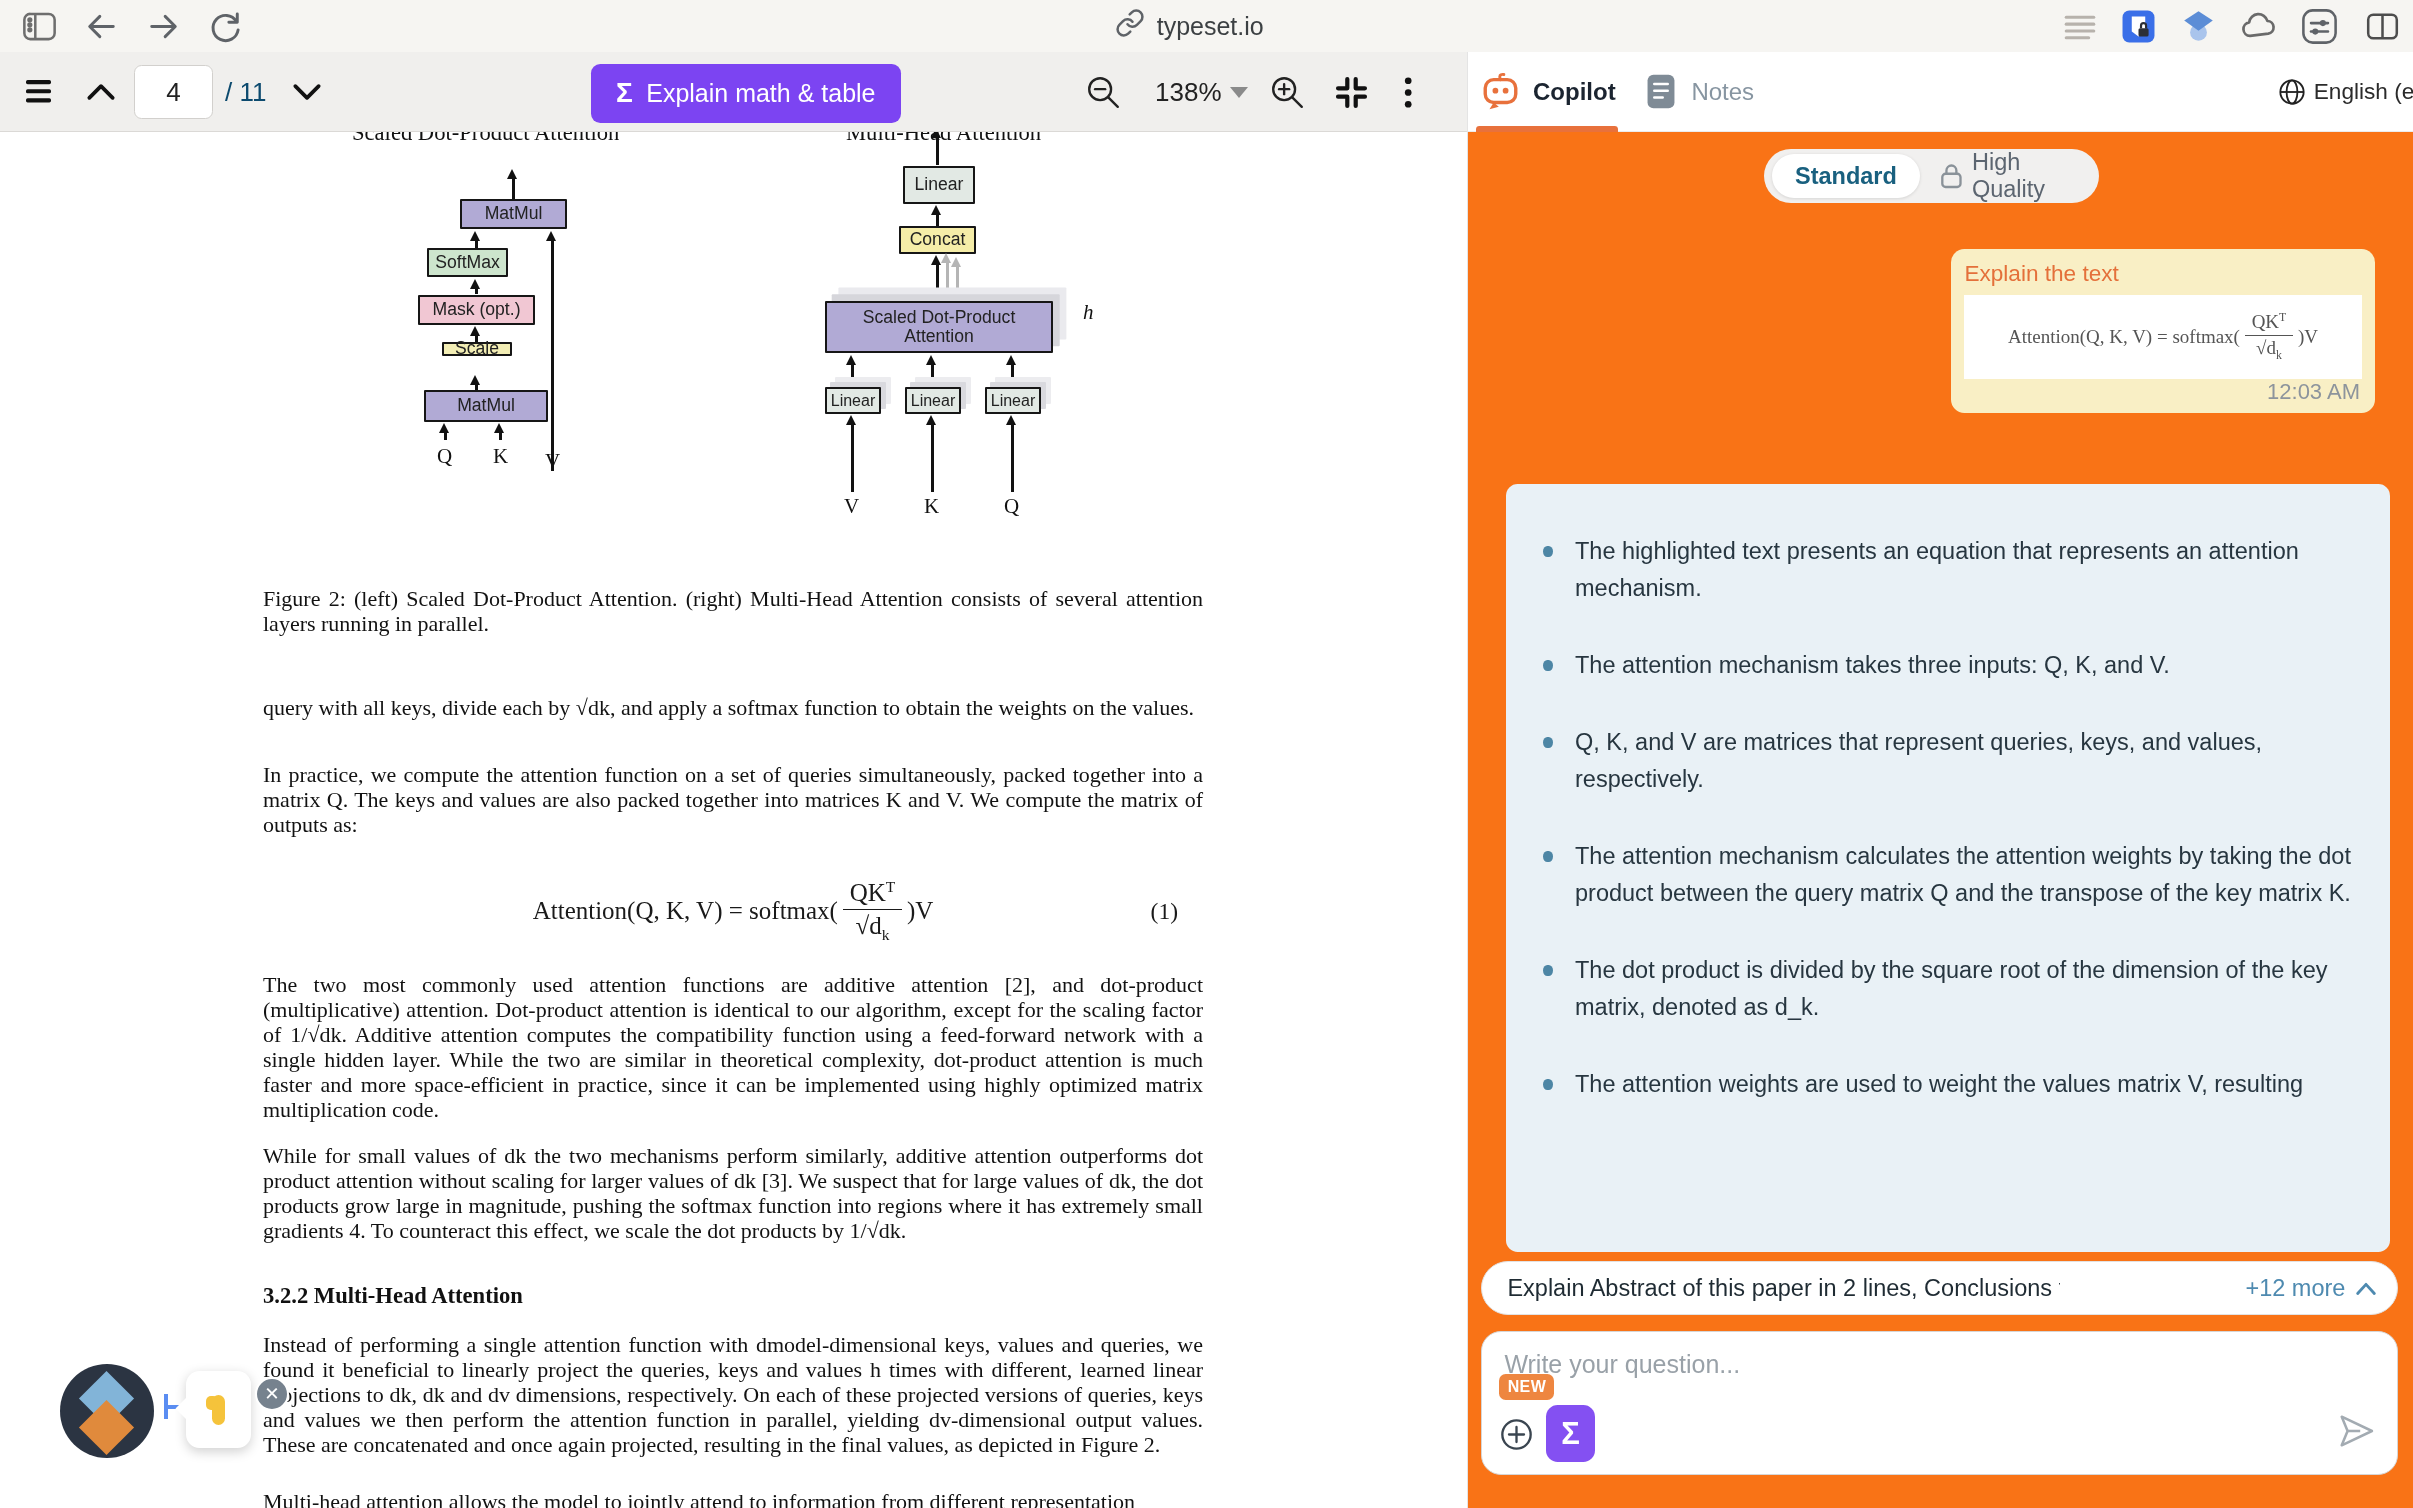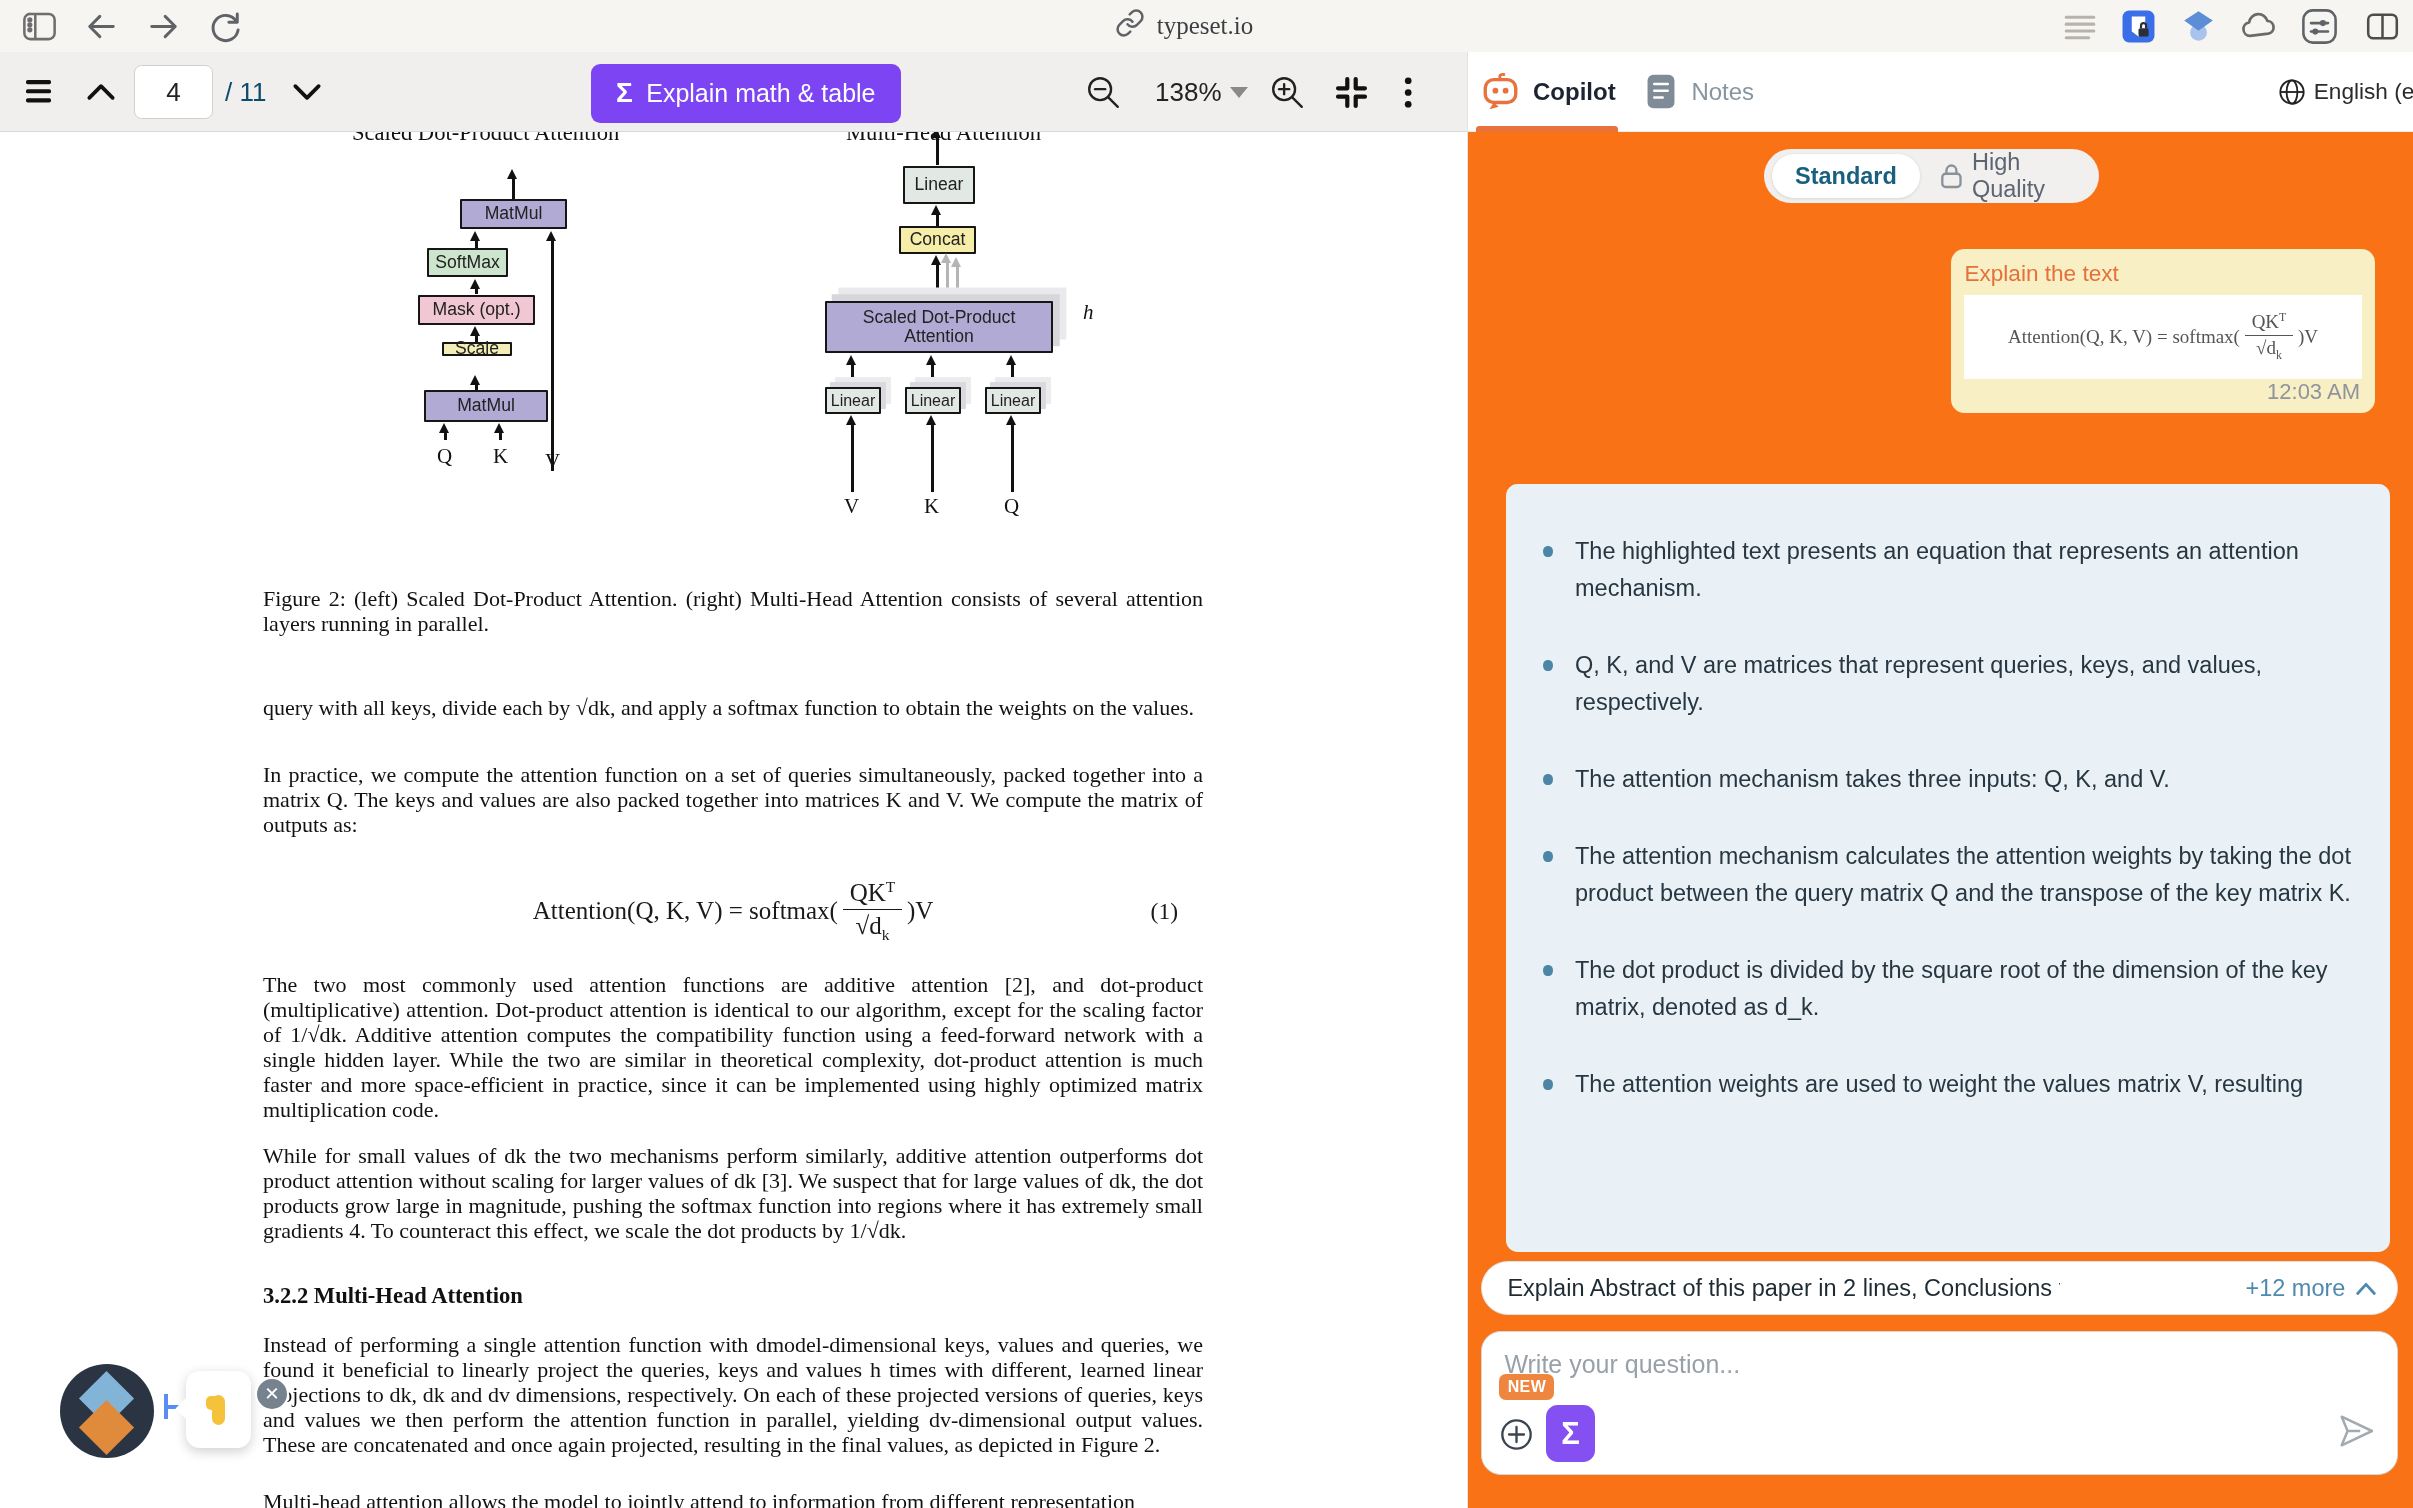--- a/index.html
+++ b/index.html
@@ -3,21 +3,21 @@
 <meta charset="utf-8">
 <style>
   * { margin:0; padding:0; box-sizing:border-box; }
   html,body { width:2413px; height:1508px; overflow:hidden; background:#fff;
               font-family:"Liberation Sans", sans-serif; }
   .screen { position:relative; width:2413px; height:1508px; background:#fff; }
 
   
   .browser-bar { position:absolute; top:0; left:0; width:2413px; height:64px;
     background:#f6f5f2; border-bottom:0.8px solid #e2dfda;
-    display:flex; align-items:center;font-family:Liberation Serif, serif; }
+    display:flex; align-items:center; }
   .bb-btn { position:absolute; top:6.7px; width:39px; height:39px; display:flex;
     align-items:center; justify-content:center; }
   .url-box { position:absolute; left:1115px; top:0; height:52px; display:flex;
     align-items:center; gap:11.7px; color:#3c4043; font-size:25px; }
 
   
   .viewer { position:absolute; top:52px; left:0; width:1467px; bottom:0; background:#fff; }
   .sidebar { position:absolute; top:52px; left:1467px; width:1034px; bottom:0;
     background:#f97316; border-left:1.7px solid #e4e4e4; }
 
@@ -432,22 +432,22 @@
           <span class="den"><span>√</span><span>d</span><sub>k</sub></span>
         </span>
         <span>)V</span>
       </div>
       <div class="ub-time">12:03 AM</div>
     </div>
 
     <div class="answer-card">
       <ul>
         <li>The highlighted text presents an equation that represents an attention mechanism.</li>
+        <li>The attention mechanism takes three inputs: Q, K, and V.</li>
         <li>Q, K, and V are matrices that represent queries, keys, and values, respectively.</li>
-        <li>The attention mechanism takes three inputs: Q, K, and V.</li>
         <li>The attention mechanism calculates the attention weights by taking the dot product between the query matrix Q and the transpose of the key matrix K.</li>
         <li>The dot product is divided by the square root of the dimension of the key matrix, denoted as d_k.</li>
         <li>The attention weights are used to weight the values matrix V, resulting</li>
       </ul>
     </div>
 
     <div class="suggestion-pill">
       <div class="sugg-text">Explain Abstract of this paper in 2 lines, Conclusions fron</div>
       <div class="sugg-more">
         <span>+12 more</span>

